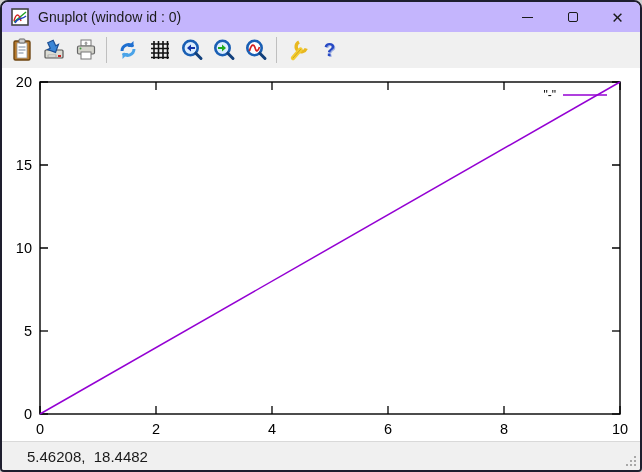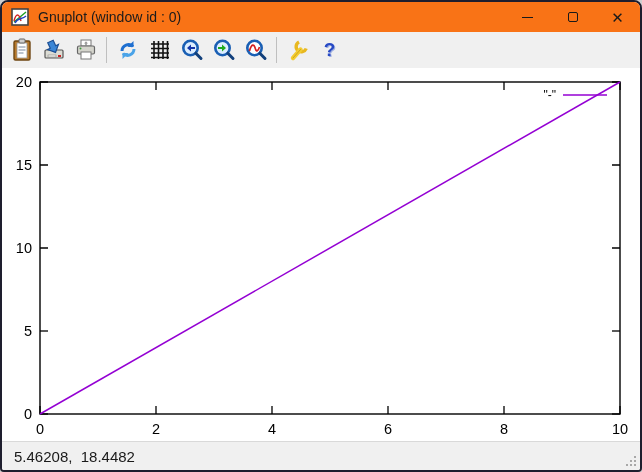--- a/index.html
+++ b/index.html
@@ -9,21 +9,21 @@
     border:2px solid #1e1e2e;
     border-radius:8px 8px 4px 4px;
     overflow:hidden;
     display:flex;flex-direction:column;
     font-family:"Liberation Sans", sans-serif;
     background:#ffffff;
   }
   
   .titlebar{
     height:30px;flex:0 0 30px;
-    background:#f97316;
+    background:#c4b5fd;
     display:flex;align-items:center;
     padding-left:9px;
     user-select:none;
   }
   .app-icon{width:18px;height:18px;flex:0 0 18px;}
   .title-text{margin-left:9px;font-size:14px;color:#1b1b1b;flex:1 1 auto;white-space:nowrap;}
   .win-btn{
     width:45px;height:30px;flex:0 0 45px;
     display:flex;align-items:center;justify-content:center;
     color:#1a1a1a;cursor:default;
@@ -49,21 +49,21 @@
   }
   .help-q{font-size:19px;font-weight:bold;color:#2749c4;text-shadow:1px 1px 0 #9fb0e0;}
   
   .canvas{flex:1 1 auto;background:#ffffff;position:relative;}
   .canvas svg{position:absolute;left:0;top:0;}
   
   .statusbar{
     height:29px;flex:0 0 29px;
     background:#f0f0f0;border-top:1px solid #d9d9d9;
     display:flex;align-items:center;
-    padding-left:12px;font-size:15px;color:#1a1a1a;
+    padding-left:25px;font-size:15px;color:#1a1a1a;
     position:relative;
   }
   .status-text{white-space:pre;}
   .resize-grip{position:absolute;right:2px;bottom:2px;}
 </style>
 </head>
 <body>
 
 <div class="window">
 

